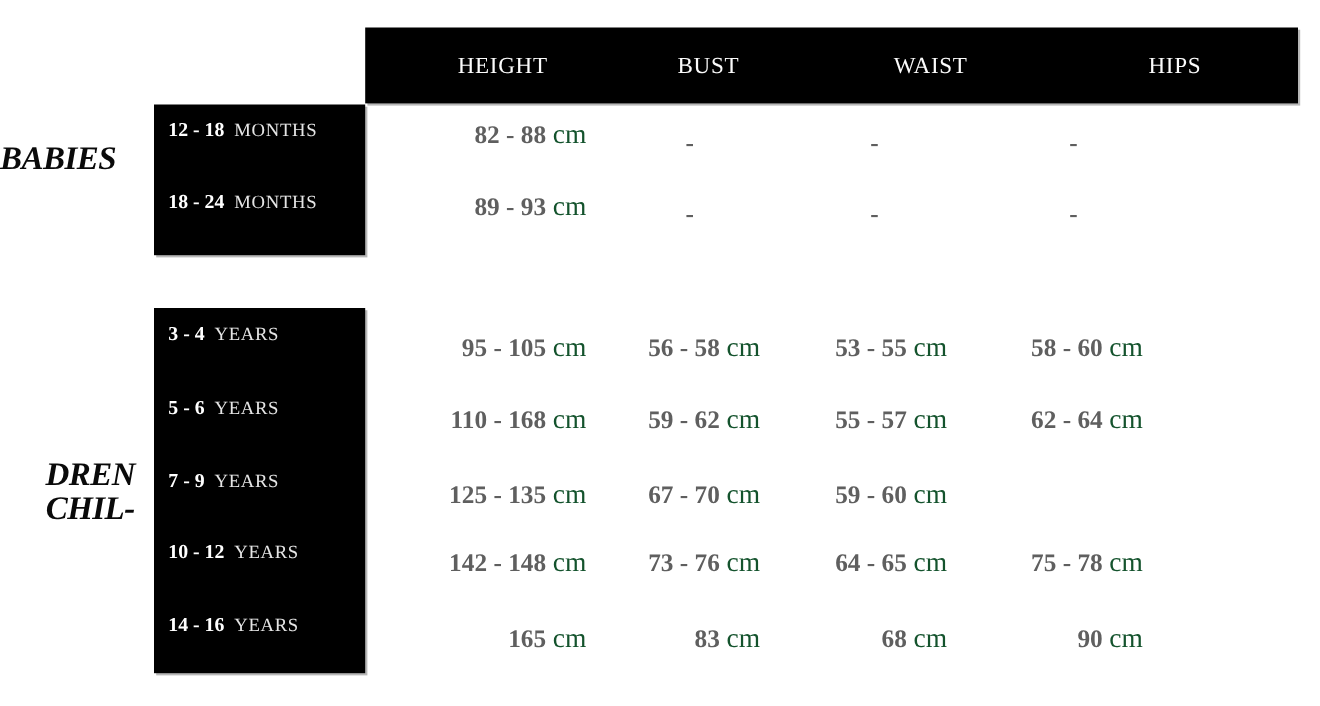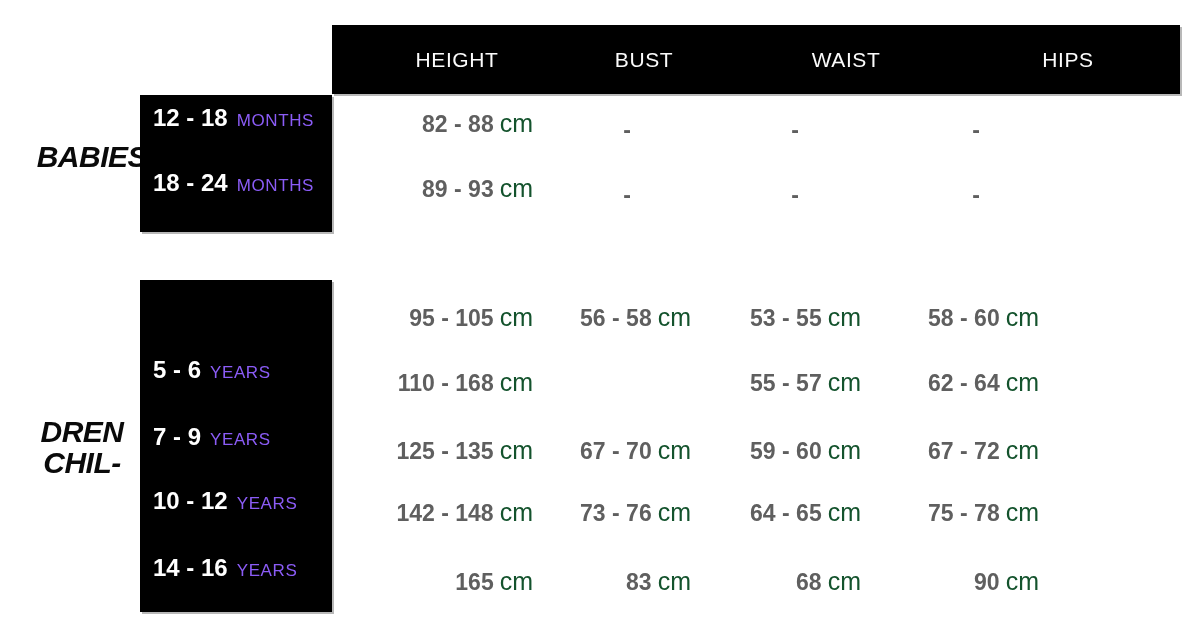--- a/index.html
+++ b/index.html
@@ -1,18 +1,18 @@
 <!DOCTYPE html>
 <html><head>
 <meta charset="utf-8">
 <style>
   html,body{margin:0;padding:0;background:#fff;}
   .stage{
     position:relative;width:1200px;height:642px;background:#ffffff;
-    font-family:Liberation Sans, sans-serif;overflow:hidden;
+    font-family:Liberation Serif, serif;overflow:hidden;
   }
   
   .header-bar{
     position:absolute;left:332px;top:25px;width:848px;height:69px;
     background:#000;box-shadow:2px 2px 0 rgba(0,0,0,.28);
   }
   .header-bar .col{
     position:absolute;top:50%;transform:translate(-50%,-50%);
     color:#fbfbfb;font-size:21px;letter-spacing:.6px;white-space:nowrap;
   }
@@ -21,32 +21,32 @@
   
   .box{
     position:absolute;left:140px;width:192px;background:#000;
     box-shadow:2px 2px 0 rgba(0,0,0,.28);
   }
   .box.babies{top:95px;height:137px}
   .box.children{top:280px;height:332px}
   .box-row{
     position:absolute;left:13px;white-space:nowrap;line-height:26px;
   }
-  .box-row .range{font-weight:bold;font-size:24px;color:#ffffff;}
-  .box-row .unit{font-size:17px;color:#8b5cf6;margin-left:9px;letter-spacing:.6px;}
+  .box-row .range{font-weight:bold;font-size:18px;color:#ffffff;}
+  .box-row .unit{font-size:17px;color:#e5e5e5;margin-left:9px;letter-spacing:.6px;}
   .babies .rb1{top:10px}.babies .rb2{top:75px}
   .children .rc1{top:10px}.children .rc2{top:77px}.children .rc3{top:144px}
   .children .rc4{top:208px}.children .rc5{top:275px}
 
   
   .group-label{
     position:absolute;font-weight:bold;font-style:italic;
     color:#0a0a0a;font-size:30px;letter-spacing:-.5px;
   }
-  .group-label.babies-label{left:0;width:130px;top:140px;text-align:right;padding-left:17px;}
+  .group-label.babies-label{left:0;width:130px;top:128px;text-align:left;}
   .group-label.children-label{left:22px;width:120px;top:416px;text-align:center;line-height:31px;}
 
   
   .cell{
     position:absolute;white-space:nowrap;line-height:28px;
     text-align:right;width:230px;
   }
   .cell .v{font-weight:bold;font-size:23px;color:#5f5f5f;}
   .cell .u{font-size:25px;color:#14532d;margin-left:6px;}
   
@@ -82,20 +82,23 @@
       <span class="range">18 - 24</span><span class="unit">MONTHS</span>
     </div>
   </div>
 
   <div class="group-label children-label">
     <div>DREN</div>
     <div>CHIL-</div>
   </div>
 
   <div class="box children">
+    <div class="box-row rc1">
+      <span class="range">3 - 4</span><span class="unit">YEARS</span>
+    </div>
     <div class="box-row rc2">
       <span class="range">5 - 6</span><span class="unit">YEARS</span>
     </div>
     <div class="box-row rc3">
       <span class="range">7 - 9</span><span class="unit">YEARS</span>
     </div>
     <div class="box-row rc4">
       <span class="range">10 - 12</span><span class="unit">YEARS</span>
     </div>
     <div class="box-row rc5">
@@ -138,38 +141,38 @@
   <div class="cell r-c1 k-waist">
     <span class="v">53 - 55</span><span class="u">cm</span>
   </div>
   <div class="cell r-c1 k-hips">
     <span class="v">58 - 60</span><span class="u">cm</span>
   </div>
 
   <div class="cell r-c2 k-height">
     <span class="v">110 - 168</span><span class="u">cm</span>
   </div>
+  <div class="cell r-c2 k-bust">
+    <span class="v">59 - 62</span><span class="u">cm</span>
+  </div>
   <div class="cell r-c2 k-waist">
     <span class="v">55 - 57</span><span class="u">cm</span>
   </div>
   <div class="cell r-c2 k-hips">
     <span class="v">62 - 64</span><span class="u">cm</span>
   </div>
 
   <div class="cell r-c3 k-height">
     <span class="v">125 - 135</span><span class="u">cm</span>
   </div>
   <div class="cell r-c3 k-bust">
     <span class="v">67 - 70</span><span class="u">cm</span>
   </div>
   <div class="cell r-c3 k-waist">
     <span class="v">59 - 60</span><span class="u">cm</span>
-  </div>
-  <div class="cell r-c3 k-hips">
-    <span class="v">67 - 72</span><span class="u">cm</span>
   </div>
 
   <div class="cell r-c4 k-height">
     <span class="v">142 - 148</span><span class="u">cm</span>
   </div>
   <div class="cell r-c4 k-bust">
     <span class="v">73 - 76</span><span class="u">cm</span>
   </div>
   <div class="cell r-c4 k-waist">
     <span class="v">64 - 65</span><span class="u">cm</span>

